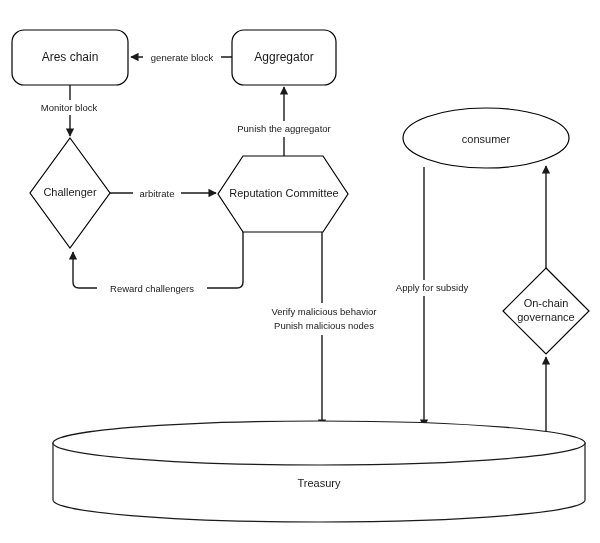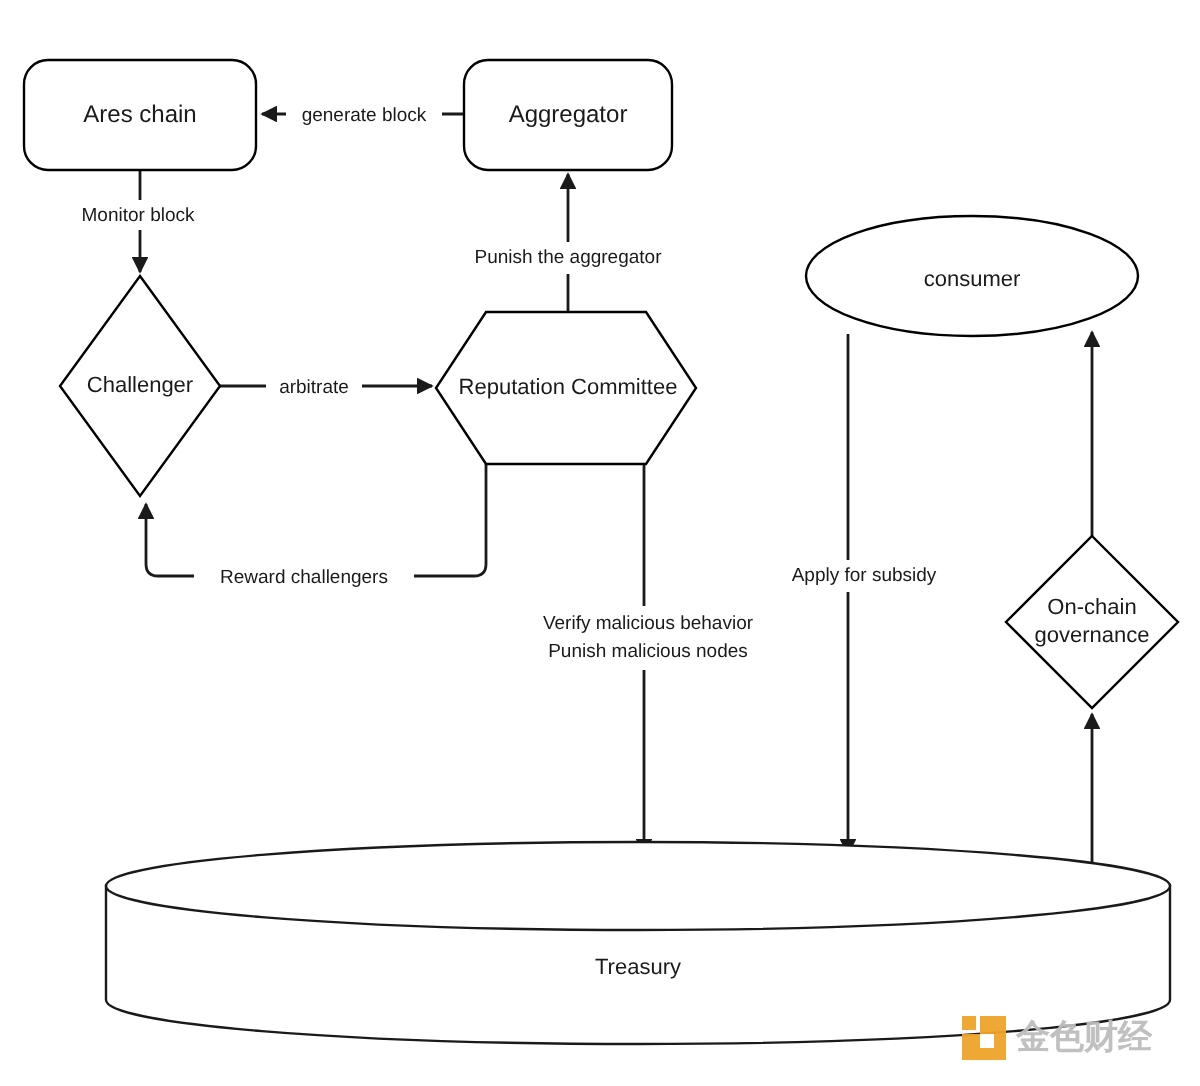--- a/index.html
+++ b/index.html
@@ -212,23 +212,14 @@
     </g>
 
     <g>
       <polygon class="shape" points="546,268 589,311 546,354 503,311"></polygon>
       <text class="node-label" x="546" y="304">On-chain</text>
       <text class="node-label" x="546" y="318">governance</text>
     </g>
 
   </svg>
 
-  <div class="watermark">
-    <div class="wm-logo">
-      <div class="sq-small"></div>
-      <div class="sq-bracket"></div>
-      <div class="sq-notch"></div>
-      <div class="sq-hole"></div>
-    </div>
-    <div class="wm-text">金色财经</div>
-  </div>
 
 </div>
 
 </body></html>

